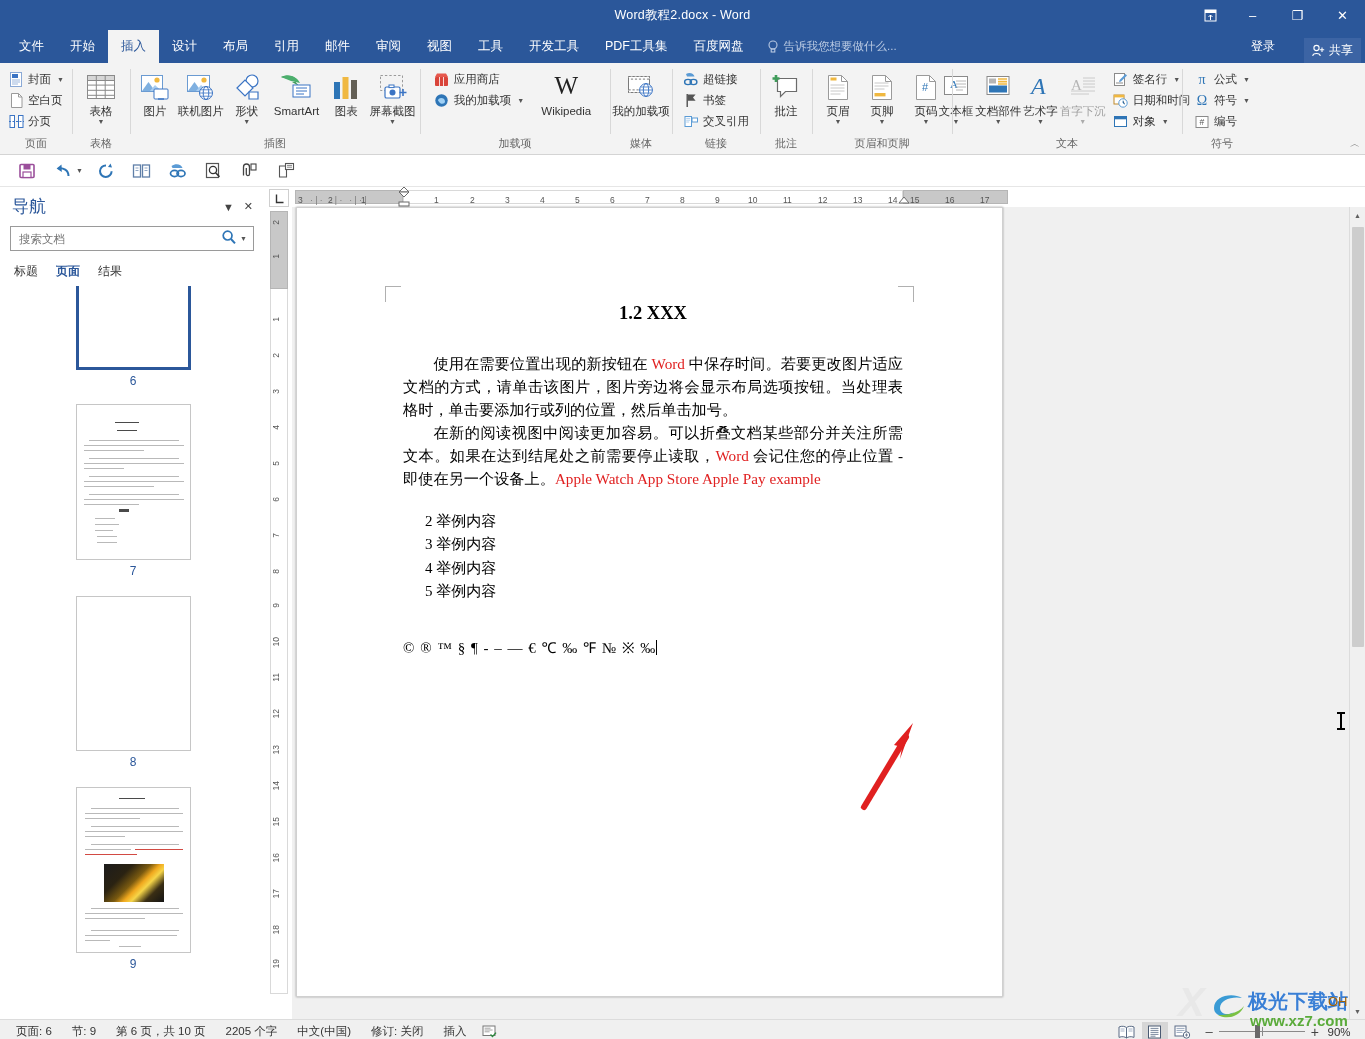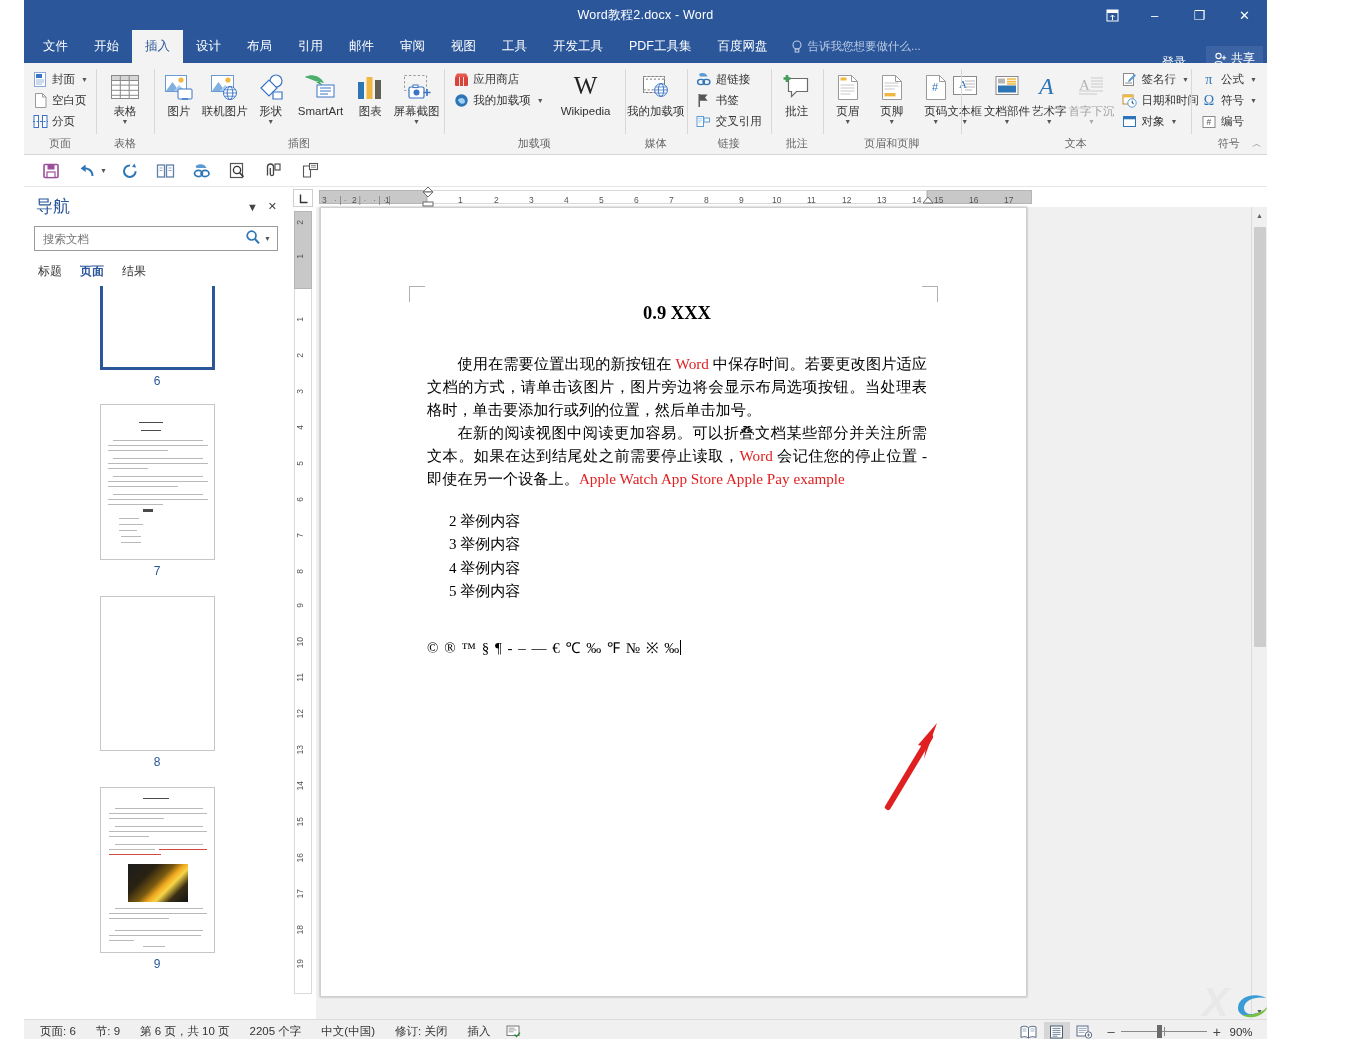--- a/index.html
+++ b/index.html
@@ -3,21 +3,21 @@
 <meta charset="utf-8">
 <style>
   * { box-sizing: border-box; }
   html, body {
     margin: 0; padding: 0;
     width: 1365px; height: 1039px;
     overflow: hidden;
     font-family: "Liberation Sans", sans-serif;
     background: #ffffff;
   }
-  #app { position: relative; width: 1243px; height: 1039px; overflow: hidden; margin-left: 24px; }
+  #app { position: relative; width: 1365px; height: 1039px; overflow: hidden; }
 
   
   .titlebar {
     height: 30px; background: #2b579a; position: relative;
     display: flex; align-items: center; justify-content: center;
   }
   .title-text { color: #ffffff; font-size: 12.5px; letter-spacing: .2px; }
   .win-btns { position: absolute; right: 0; top: 0; height: 30px; display: flex; }
   .win-btn {
     width: 45px; height: 30px; display: flex; align-items: center; justify-content: center;
@@ -35,21 +35,21 @@
     color: #ffffff; font-size: 12.5px; cursor: default;
   }
   .tab.active { background: #f3f3f3; color: #2b579a; }
   .tellme {
     display: flex; align-items: center; gap: 5px;
     color: #b9c9e2; font-size: 11.5px; margin-left: 10px;
   }
   .tellme svg { flex: none; }
   .tabbar-right {
     position: absolute; right: 4px; top: 8px; height: 33px;
-    display: flex; align-items: flex-end; gap: 12px;
+    display: flex; align-items: flex-start; gap: 21px;
   }
   .signin { color: #fff; font-size: 12px; padding: 0 8px; cursor: default; }
   .share {
     color: #fff; font-size: 12px; padding: 4px 8px; display: flex;
     align-items: center; gap: 4px; background: #3c64a4; cursor: default;
   }
 
   
   .ribbon {
     height: 92px; background: #f3f3f3; border-bottom: 1px solid #d4d4d4;
@@ -901,21 +901,21 @@
           </svg>
       </div>
 
       <div class="canvas">
         <div class="page" style="left:4px;top:0px;width:707px;height:790px;">
 
           <div class="mark" style="left:88px;top:78px;width:16px;height:16px;border-left:1px solid #b0b0b0;border-top:1px solid #b0b0b0"></div>
           <div class="mark" style="right:88px;top:78px;width:16px;height:16px;border-right:1px solid #b0b0b0;border-top:1px solid #b0b0b0"></div>
 
           <div style="position:absolute;left:106px;top:95px;width:500px;">
-            <div class="doc-h1">0.9 XXX</div>
+            <div class="doc-h1">1.2 XXX</div>
 
             <p class="doc-p" style="margin-top:28px;">
               <span>使用在需要位置出现的新按钮在 </span><span class="red">Word</span><span> 中保存时间。若要更改图片适应文档的方式，请单击该图片，图片旁边将会显示布局选项按钮。当处理表格时，单击要添加行或列的位置，然后单击加号。</span>
             </p>
 
             <p class="doc-p" style="margin-top:0px;">
               <span>在新的阅读视图中阅读更加容易。可以折叠文档某些部分并关注所需文本。如果在达到结尾处之前需要停止读取，</span><span class="red">Word</span><span> 会记住您的停止位置 - 即使在另一个设备上。</span><span class="red">Apple Watch</span><span>  </span><span class="red">App Store</span><span>  </span><span class="red">Apple Pay</span><span>  </span><span class="red">example</span>
             </p>
 
             <div style="margin-top:20px;padding-left:22px;">

